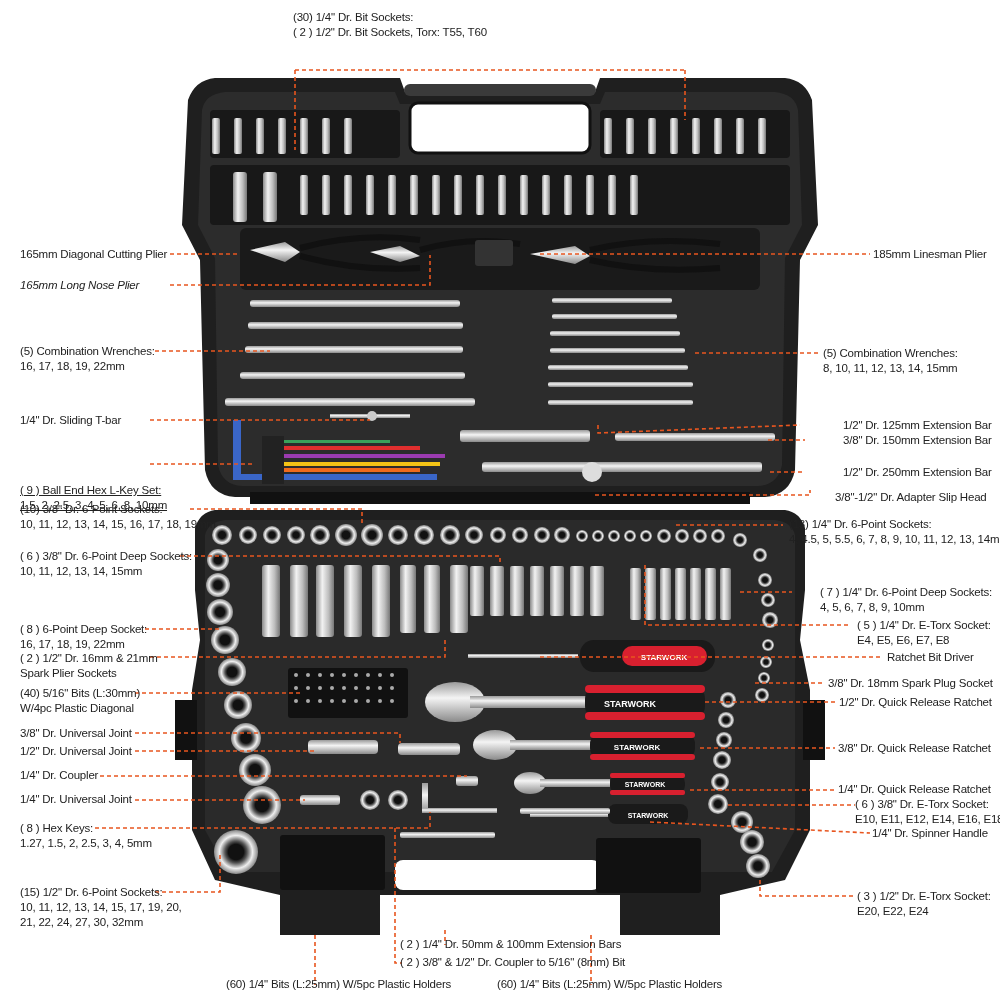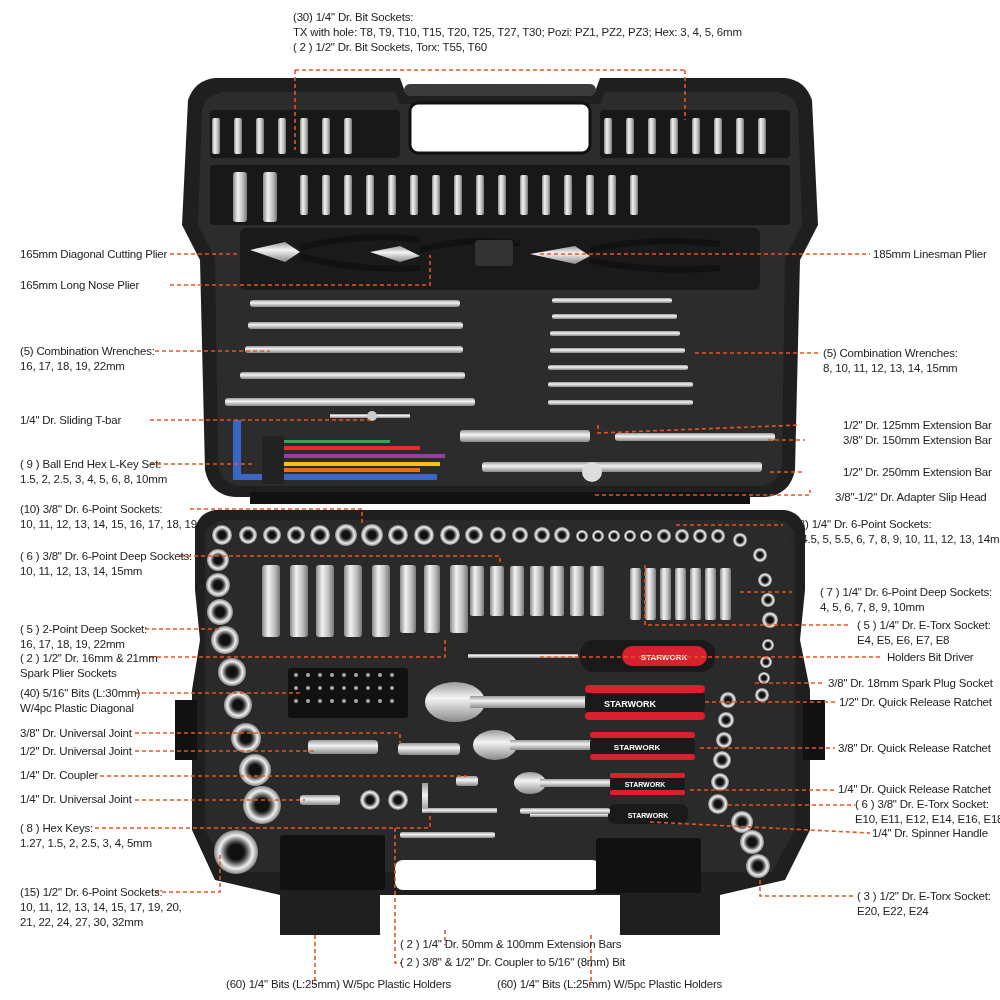--- a/index.html
+++ b/index.html
@@ -373,51 +373,50 @@
     <path d="M700 748 L835 748"></path>
     <path d="M690 790 L835 790"></path>
     <path d="M728 805 L855 805"></path>
     <path d="M650 822 L870 833"></path>
     <path d="M760 880 L760 896 L855 896"></path>
   </g>
 </svg>
 
 <div class="lbl" style="left:293px;top:10px;">
   <div>(30) 1/4" Dr. Bit Sockets:</div>
-  <div>TX with hole: T8, T9, T10, T15, T20, T25, T27, T30; Pozi: PZ1, PZ2, PZ3; Hex: 3, 4, 5, 6mm</div>
   <div>( 2 ) 1/2" Dr. Bit Sockets, Torx: T55, T60</div>
 </div>
 
 <div class="lbl" style="left:20px;top:247px;text-align:right;">
     <div>165mm Diagonal Cutting Plier</div>
   </div>
-<div class="lbl" style="left:20px;top:278px;">
+<div class="lbl" style="left:20px;top:278px;font-style:italic;">
     <div>165mm Long Nose Plier</div>
   </div>
 <div class="lbl" style="left:20px;top:344px;">
     <div>(5) Combination Wrenches:</div>
     <div>16, 17, 18, 19, 22mm</div>
   </div>
 <div class="lbl" style="left:20px;top:413px;">
     <div>1/4" Dr. Sliding T-bar</div>
   </div>
-<div class="lbl" style="left:20px;top:457px;">
+<div class="lbl" style="left:20px;top:483px;text-decoration:underline;">
     <div>( 9 ) Ball End Hex L-Key Set:</div>
     <div>1.5, 2, 2.5, 3, 4, 5, 6, 8, 10mm</div>
   </div>
 <div class="lbl" style="left:20px;top:502px;">
     <div>(10) 3/8" Dr. 6-Point Sockets:</div>
     <div>10, 11, 12, 13, 14, 15, 16, 17, 18, 19mm</div>
   </div>
 <div class="lbl" style="left:20px;top:549px;">
     <div>( 6 ) 3/8" Dr. 6-Point Deep Sockets:</div>
     <div>10, 11, 12, 13, 14, 15mm</div>
   </div>
 <div class="lbl" style="left:20px;top:622px;">
-    <div>( 5 ) 2-Point Deep Socket:</div>
+    <div>( 8 ) 6-Point Deep Socket:</div>
     <div>16, 17, 18, 19, 22mm</div>
   </div>
 <div class="lbl" style="left:20px;top:651px;">
     <div>( 2 ) 1/2" Dr. 16mm &amp; 21mm</div>
     <div>Spark Plier Sockets</div>
   </div>
 <div class="lbl" style="left:20px;top:686px;">
     <div>(40) 5/16" Bits (L:30mm)</div>
     <div>W/4pc Plastic Diagonal</div>
   </div>
@@ -468,21 +467,21 @@
   </div>
 <div class="lbl" style="left:820px;top:585px;">
     <div>( 7 ) 1/4" Dr. 6-Point Deep Sockets:</div>
     <div>4, 5, 6, 7, 8, 9, 10mm</div>
   </div>
 <div class="lbl" style="left:857px;top:618px;">
     <div>( 5 ) 1/4" Dr. E-Torx Socket:</div>
     <div>E4, E5, E6, E7, E8</div>
   </div>
 <div class="lbl" style="left:887px;top:650px;">
-    <div>Holders Bit Driver</div>
+    <div>Ratchet Bit Driver</div>
   </div>
 <div class="lbl" style="left:828px;top:676px;">
     <div>3/8" Dr. 18mm Spark Plug Socket</div>
   </div>
 <div class="lbl" style="left:839px;top:695px;">
     <div>1/2" Dr. Quick Release Ratchet</div>
   </div>
 <div class="lbl" style="left:838px;top:741px;">
     <div>3/8" Dr. Quick Release Ratchet</div>
   </div>

